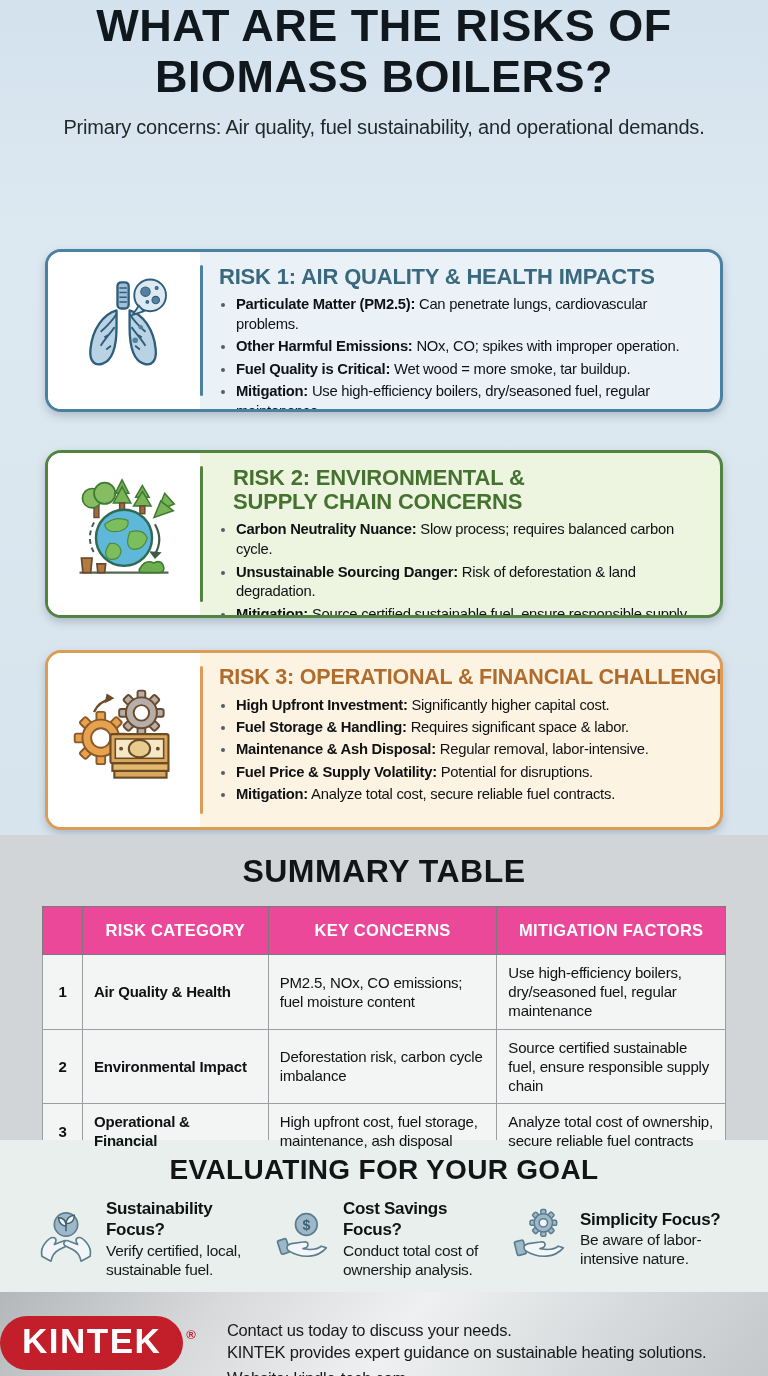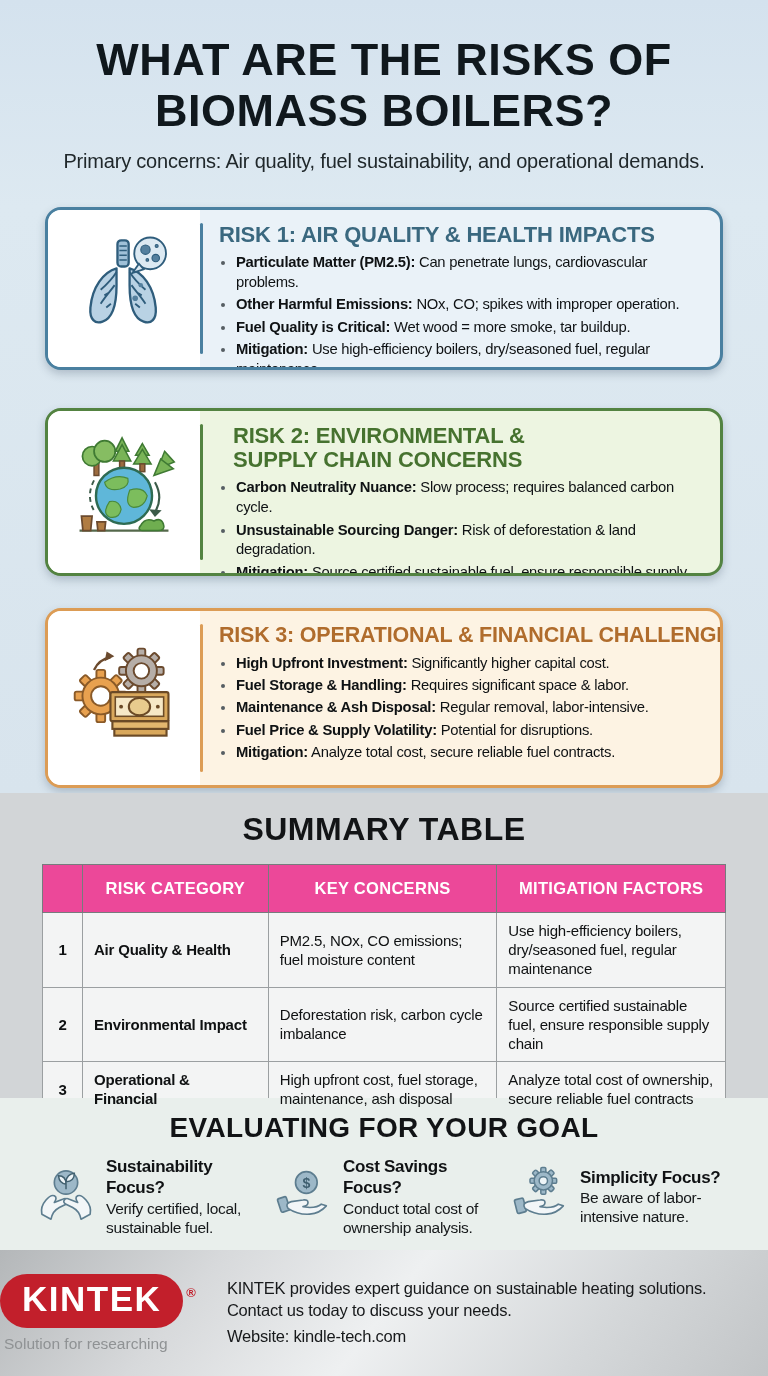--- a/index.html
+++ b/index.html
@@ -3,21 +3,21 @@
 <meta charset="utf-8">
 <style>
   * { box-sizing: border-box; }
   html,body { margin:0; padding:0; }
   body {
     width:768px; height:1376px; overflow:hidden;
     font-family:"Liberation Sans", sans-serif;
     background:#dae6ef;
   }
   
-  .hero { height:207px; padding-top:34px; background:linear-gradient(180deg,#d4e2ee 0%,#dde9f1 100%); }
+  .hero { height:249px; background:linear-gradient(180deg,#d4e2ee 0%,#dde9f1 100%); }
   .title { margin:0; text-align:center; font-size:45px; line-height:1.14; font-weight:800;
            color:#10181d; letter-spacing:.5px; }
   .subtitle { margin:13px 0 0; text-align:center; font-size:20px; color:#20282b; letter-spacing:-.2px; }
   
   .cards-wrap { background:linear-gradient(180deg,#dde9f1 0%,#d8e4ed 100%); height:586px; padding-top:0; }
   .card { display:flex; margin:0 45px; border-radius:16px; border:3px solid; overflow:hidden;
           box-shadow:0 4px 8px rgba(60,80,100,.28); }
   .card-icon { width:152px; background:#ffffff; display:flex; align-items:center; justify-content:center; flex:none; }
   .card-divider { width:3px; margin:13px 0; border-radius:2px; flex:none; }
   .card-body { flex:1; min-width:0; padding:10px 12px 8px 16px; }
@@ -341,17 +341,17 @@
 </div>
 
 <div class="footer">
   <div>
     <div>
       <span class="logo-pill">KINTEK</span><span class="logo-reg">®</span>
     </div>
     <div class="logo-tagline">Solution for researching</div>
   </div>
   <div class="footer-text">
+    <div>Contact us today to discuss your needs.</div>
     <div>KINTEK provides expert guidance on sustainable heating solutions.</div>
-    <div>Contact us today to discuss your needs.</div>
     <div class="footer-website">Website: kindle-tech.com</div>
   </div>
 </div>
 
 </body></html>

